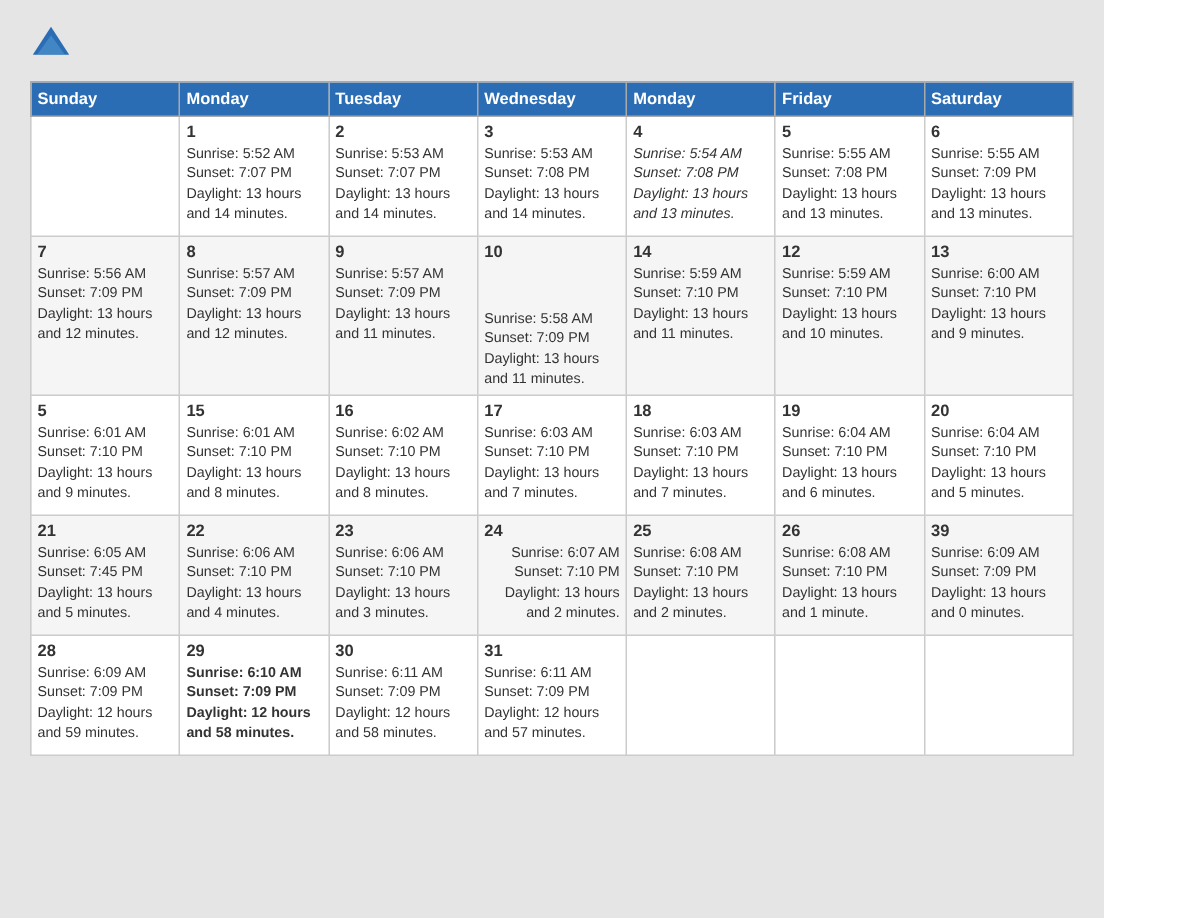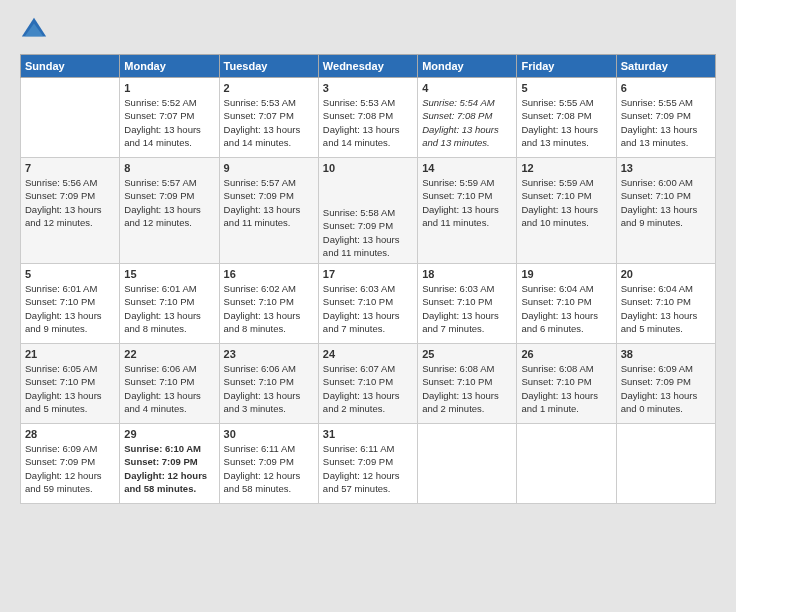--- a/index.html
+++ b/index.html
@@ -267,61 +267,61 @@
             <div class="day-info" style="white-space: pre-line;">Sunrise: 6:04 AM
 Sunset: 7:10 PM
 Daylight: 13 hours
 and 5 minutes.</div>
           </td>
         </tr>
         <tr>
           <td>
             <span class="day-num">21</span>
             <div class="day-info" style="white-space: pre-line;">Sunrise: 6:05 AM
-Sunset: 7:10 PM
+Sunset: 7:45 PM
 Daylight: 13 hours
 and 5 minutes.</div>
           </td>
           <td>
             <span class="day-num">22</span>
             <div class="day-info" style="white-space: pre-line;">Sunrise: 6:06 AM
 Sunset: 7:10 PM
 Daylight: 13 hours
 and 4 minutes.</div>
           </td>
           <td>
             <span class="day-num">23</span>
             <div class="day-info" style="white-space: pre-line;">Sunrise: 6:06 AM
 Sunset: 7:10 PM
 Daylight: 13 hours
 and 3 minutes.</div>
           </td>
           <td>
             <span class="day-num">24</span>
-            <div class="day-info" style="white-space: pre-line;">Sunrise: 6:07 AM
+            <div class="day-info" style="white-space: pre-line; text-align: right;">Sunrise: 6:07 AM
 Sunset: 7:10 PM
 Daylight: 13 hours
 and 2 minutes.</div>
           </td>
           <td>
             <span class="day-num">25</span>
             <div class="day-info" style="white-space: pre-line;">Sunrise: 6:08 AM
 Sunset: 7:10 PM
 Daylight: 13 hours
 and 2 minutes.</div>
           </td>
           <td>
             <span class="day-num">26</span>
             <div class="day-info" style="white-space: pre-line;">Sunrise: 6:08 AM
 Sunset: 7:10 PM
 Daylight: 13 hours
 and 1 minute.</div>
           </td>
           <td>
-            <span class="day-num">38</span>
+            <span class="day-num">39</span>
             <div class="day-info" style="white-space: pre-line;">Sunrise: 6:09 AM
 Sunset: 7:09 PM
 Daylight: 13 hours
 and 0 minutes.</div>
           </td>
         </tr>
         <tr>
           <td>
             <span class="day-num">28</span>
             <div class="day-info" style="white-space: pre-line;">Sunrise: 6:09 AM

